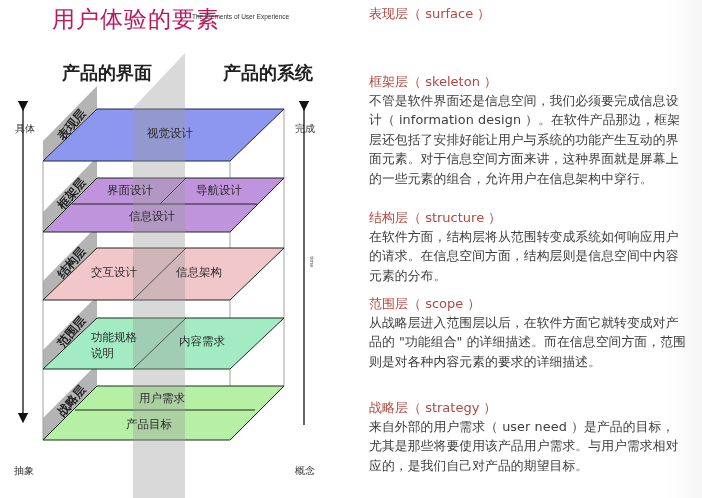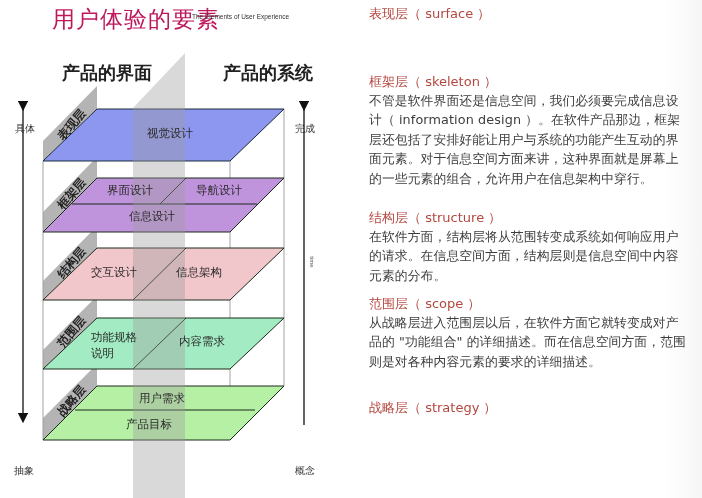--- a/index.html
+++ b/index.html
@@ -158,14 +158,15 @@
   <div class="section" style="top:209px;">
     <div class="sec-head">结构层（ structure ）</div>
     <div class="sec-body">在软件方面，结构层将从范围转变成系统如何响应用户的请求。在信息空间方面，结构层则是信息空间中内容元素的分布。</div>
   </div>
   <div class="section" style="top:295px;">
     <div class="sec-head">范围层（ scope ）</div>
     <div class="sec-body">从战略层进入范围层以后，在软件方面它就转变成对产品的 "功能组合" 的详细描述。而在信息空间方面，范围则是对各种内容元素的要求的详细描述。</div>
   </div>
   <div class="section" style="top:399px;">
     <div class="sec-head">战略层（ strategy ）</div>
+    <div class="sec-body">来自外部的用户需求（ user need ）是产品的目标，尤其是那些将要使用该产品用户需求。与用户需求相对应的，是我们自己对产品的期望目标。</div>
   </div>
 </div>
 
 </body></html>

